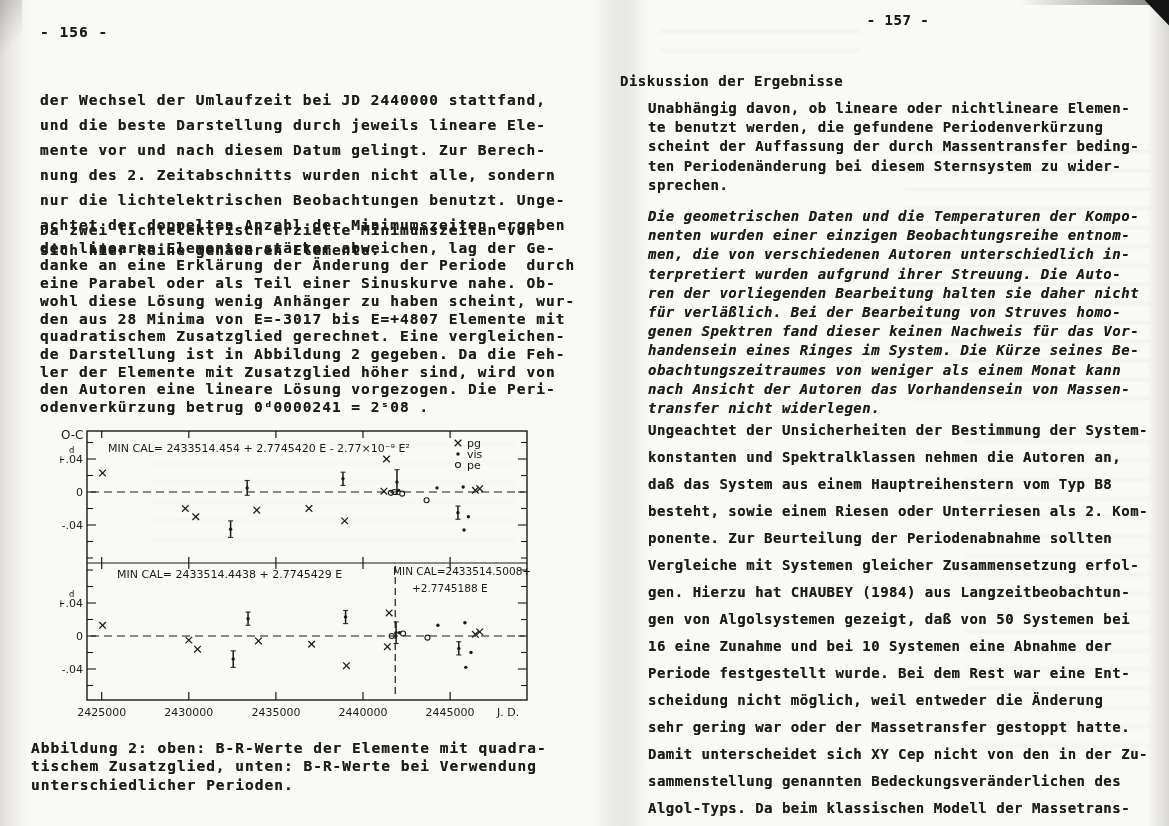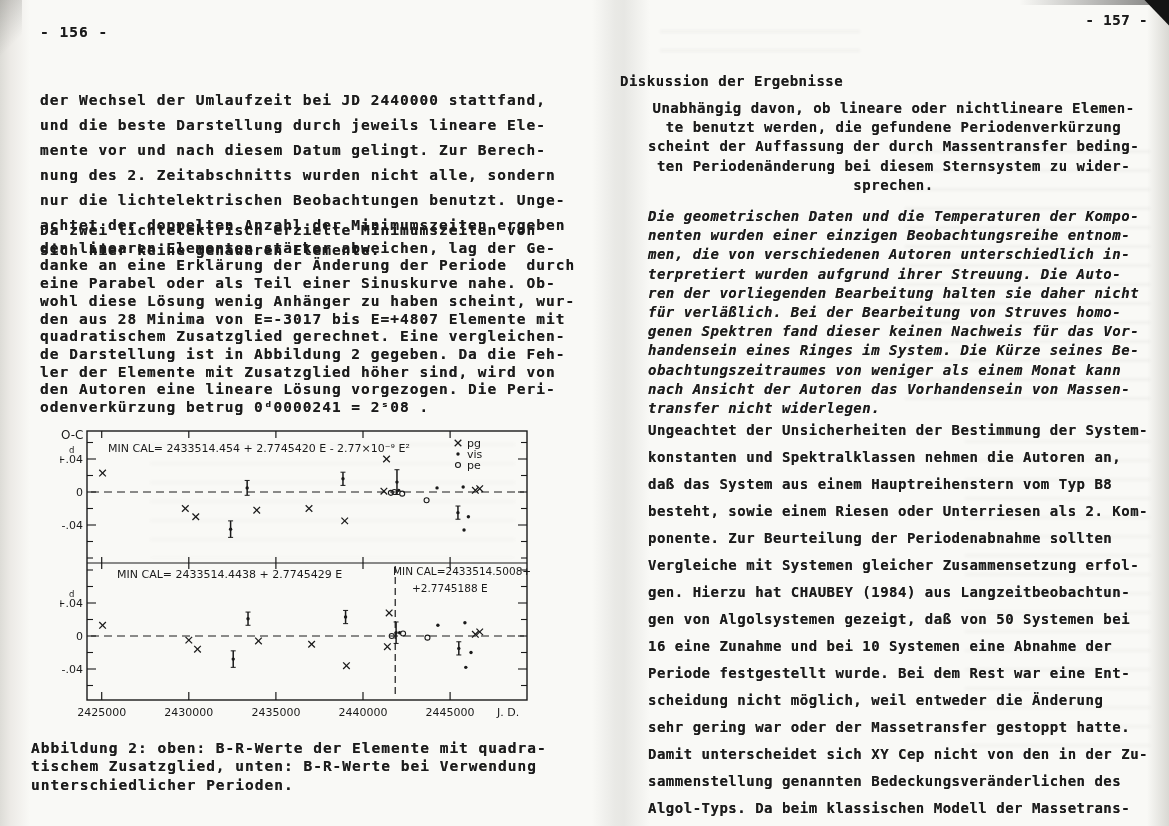--- a/index.html
+++ b/index.html
@@ -30,23 +30,23 @@
   .ghost.g4{left:660px;top:30px;width:200px;height:22px;opacity:.4;}
   
   pre{margin:0;white-space:pre;}
   .tw{position:absolute;font-weight:700;text-shadow:0 0 .6px rgba(25,25,25,.65);}
   .pg-left .tw{font-size:14.5px;letter-spacing:1.0px;}
   .pg-right .tw{font-size:14px;letter-spacing:0.5px;}
   .p156-head{left:40px;top:24px;width:520px;text-align:left;letter-spacing:2px;}
   .p156-p1{left:40px;top:88px;line-height:25px;}
   .p156-p2{left:40px;top:222px;line-height:17.7px;}
   .p156-cap{left:31px;top:739px;line-height:18.4px;}
-  .p157-head{left:648px;top:12px;width:500px;text-align:right;letter-spacing:2px;}
+  .p157-head{left:648px;top:12px;width:500px;text-align:center;letter-spacing:2px;}
   .p157-h1{left:620px;top:72px;line-height:19.2px;}
-  .p157-p1{left:648px;top:99px;line-height:19.2px;text-align:center;}
+  .p157-p1{left:648px;top:99px;line-height:19.2px;}
   .p157-p2{left:648px;top:207px;line-height:19.2px;font-style:italic;}
   .p157-p3{left:648px;top:417px;line-height:27px;}
   
   #oc-chart{position:absolute;left:60px;top:425px;}
   #oc-chart text{font-family:"DejaVu Sans","Liberation Sans",sans-serif;fill:#1a1a1a;}
 </style>
 </head>
 <body>
 
 <div class="edge-left"></div>

